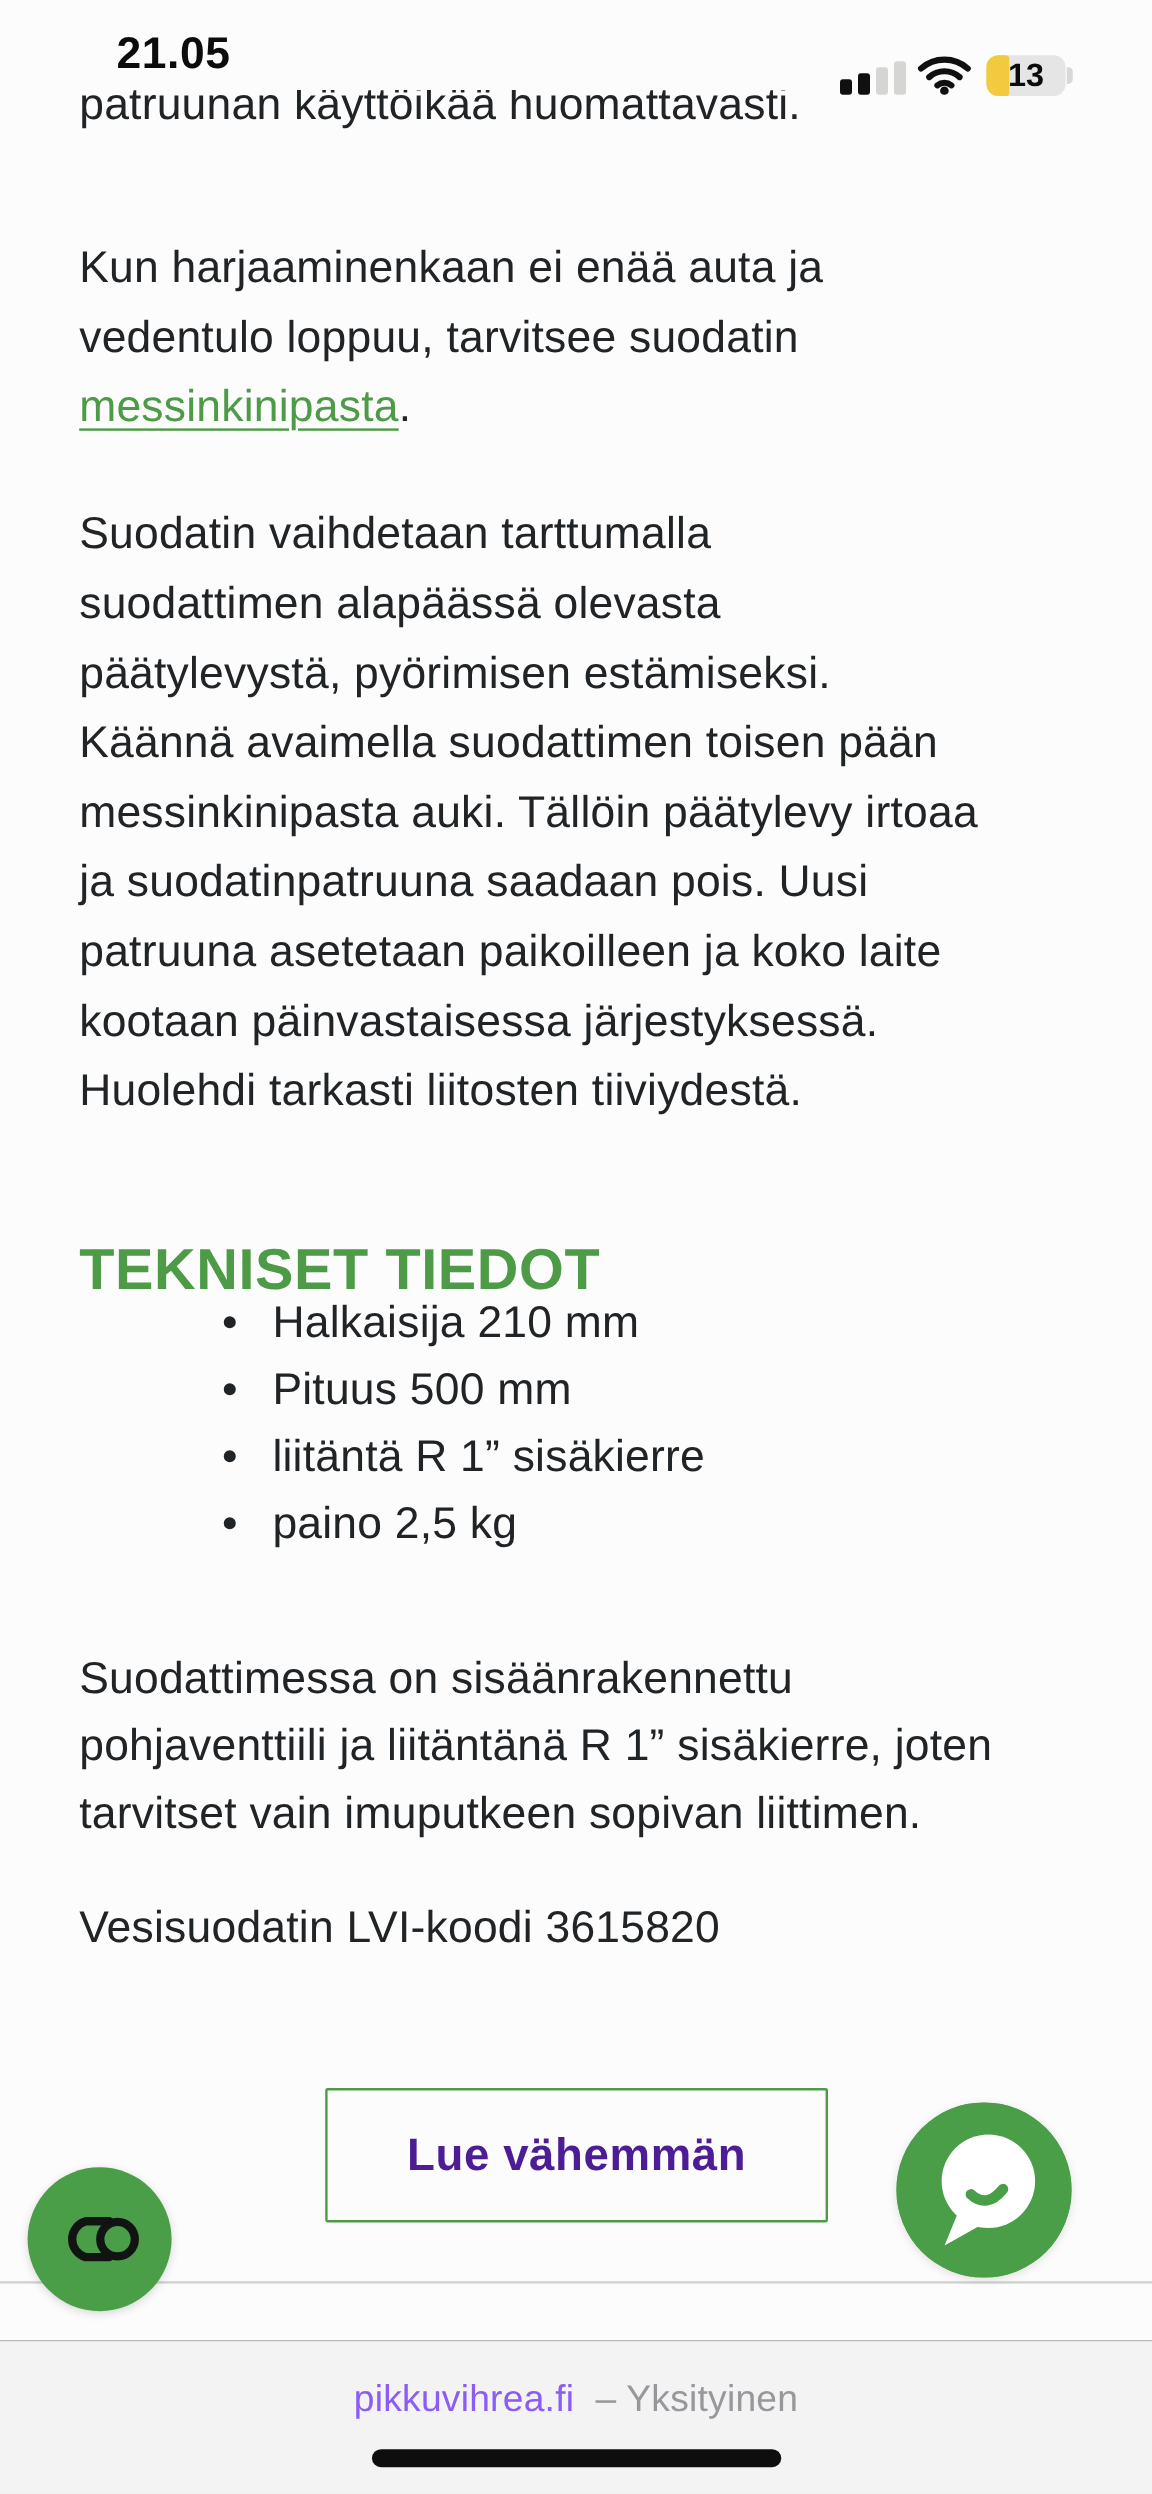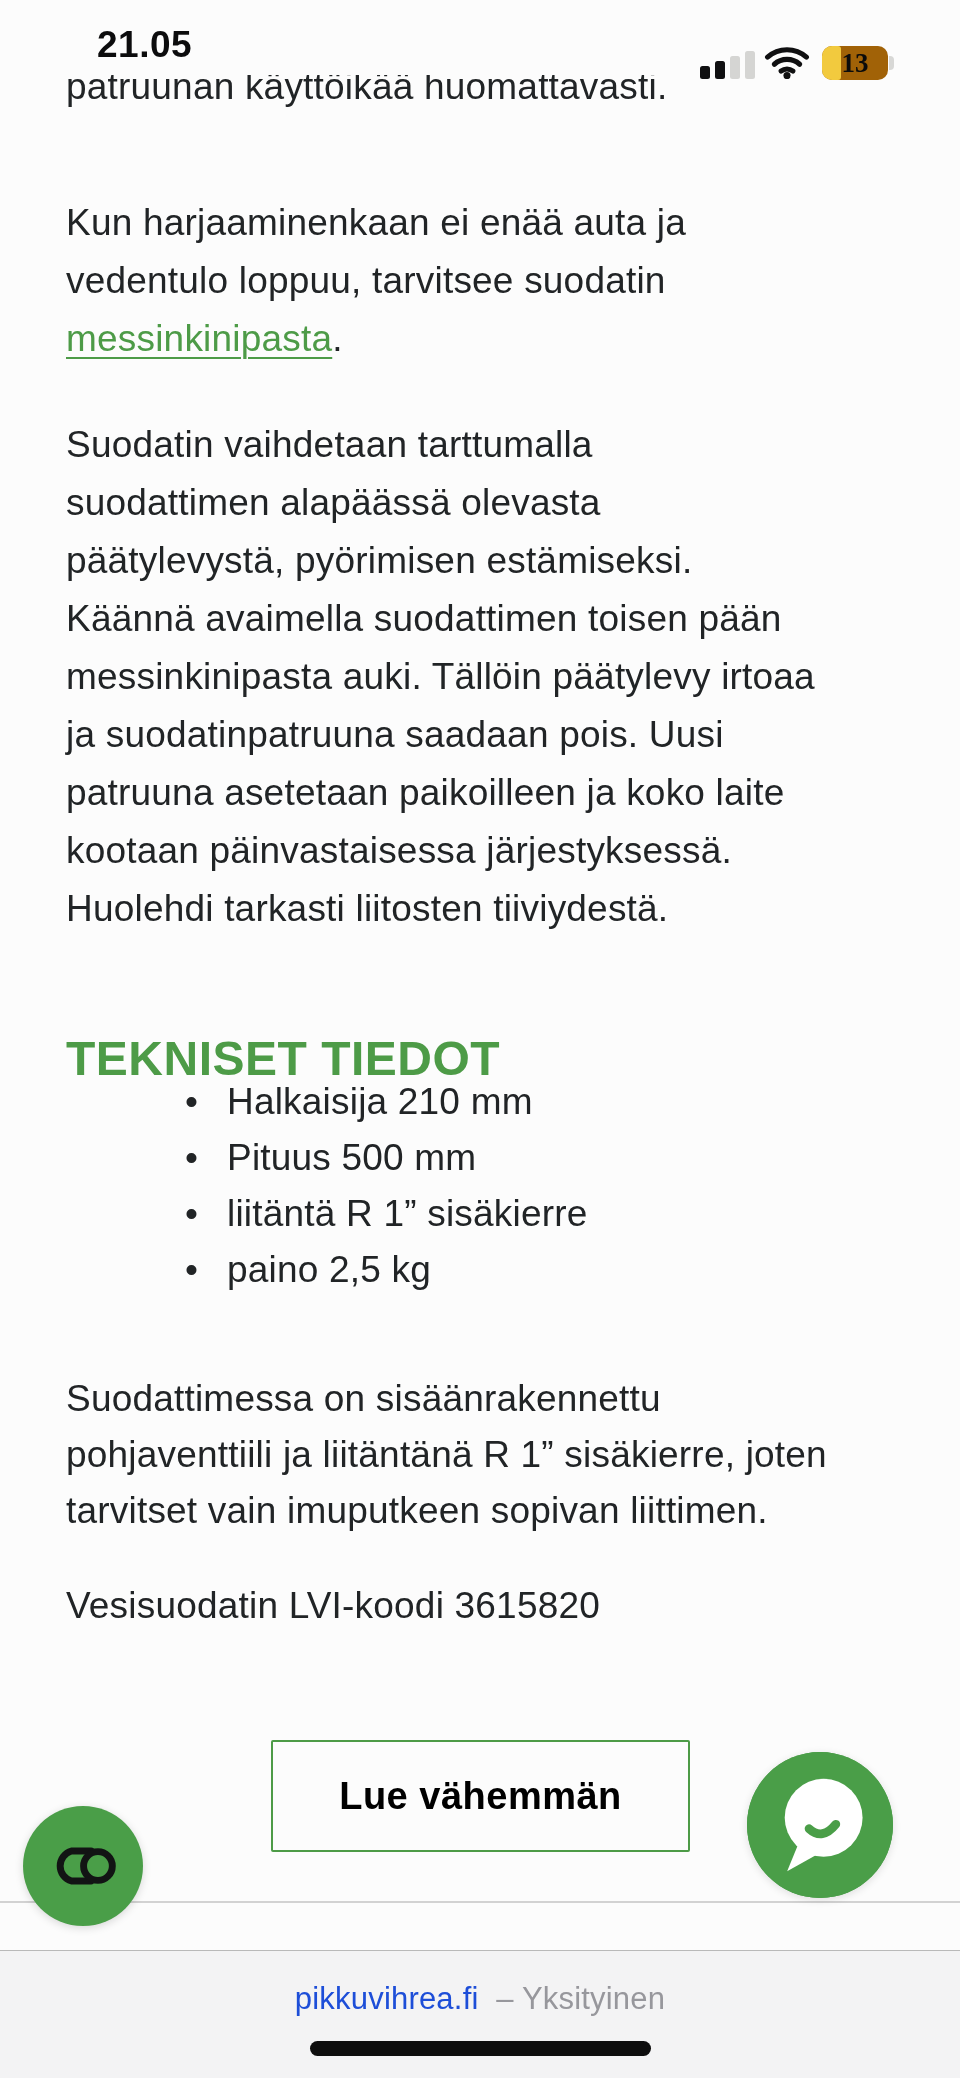--- a/index.html
+++ b/index.html
@@ -11,54 +11,54 @@
   }
   
   .statusbar{position:absolute;left:0;top:0;width:960px;height:75px;background:#fcfcfc;z-index:10;padding-left:33px;}
   .time{position:absolute;left:97px;top:24px;font-size:37px;font-weight:700;letter-spacing:.5px;color:#0c0c0d;}
   .signal{position:absolute;left:700px;top:51px;width:60px;height:28px;display:flex;align-items:flex-end;gap:5.5px;}
   .signal i{display:block;width:9.5px;border-radius:2.5px;background:#d5d5d3;}
   .signal i.on{background:#101011;}
   .signal i:nth-child(1){height:13px}.signal i:nth-child(2){height:18px}
   .signal i:nth-child(3){height:23px}.signal i:nth-child(4){height:28px}
   .wifi{position:absolute;left:764px;top:45px;width:46px;height:34px;}
-  .battery{position:absolute;left:822px;top:46px;width:66px;height:34px;background:#a16207;border-radius:10px;font-family:Liberation Serif, serif;}
+  .battery{position:absolute;left:822px;top:46px;width:66px;height:34px;background:#e5e5e5;border-radius:10px;}
   .battery .fill{position:absolute;left:0;top:0;bottom:0;width:19px;background:#f2ca3e;border-radius:10px 3px 3px 10px;}
   .battery .num{position:absolute;left:0;right:0;top:2px;text-align:center;font-size:27px;font-weight:700;color:#0b0b0b;}
   .battery .nub{position:absolute;right:-6px;top:10px;width:5px;height:14px;background:#d8d8d6;border-radius:0 4px 4px 0;}
   
   .txt{position:absolute;left:66px;right:56px;font-size:37px;line-height:58px;letter-spacing:.2px;color:#212426;}
   .cutline{top:58px;z-index:1;}
   .p-replace{top:194px;}
   .p-change{top:416px;}
   .p-conn{top:1371px;line-height:56px;}
   .p-code{top:1578px;line-height:56px;}
   a.green-link{color:#4d9b47;text-decoration:underline;text-decoration-thickness:2px;text-underline-offset:6px;}
   .heading{position:absolute;left:66px;top:988px;font-size:48px;line-height:62px;font-weight:700;letter-spacing:.5px;color:#4d9b47;}
   .specs{position:absolute;left:0;top:1074px;margin:0;padding:0;list-style:none;}
   .specs li{position:relative;padding-left:184px;font-size:37px;line-height:56px;letter-spacing:.2px;margin-left:43px;}
   .specs li::before{content:"•";position:absolute;left:142px;top:0;font-size:37px;color:#212426;}
   
   .read-less{
     position:absolute;left:271px;top:1740px;width:419px;height:112px;box-sizing:border-box;
     background:transparent;border:2.5px solid #4d9b47;border-radius:2px;cursor:pointer;
-    font-family:inherit;font-size:38px;font-weight:700;letter-spacing:.5px;color:#000000;
+    font-family:inherit;font-size:38px;font-weight:700;letter-spacing:.5px;color:#4c1d95;
   }
   
   .footer-divider{position:absolute;left:0;top:1901px;width:960px;height:2px;background:#d2d2d2;z-index:1;}
   .cookie-btn{position:absolute;left:23px;top:1806px;width:120px;height:120px;border-radius:50%;
     background:#4a9e48;z-index:6;display:flex;align-items:center;justify-content:center;cursor:pointer;box-shadow:0 2px 8px rgba(0,0,0,.15);}
   .chat-btn{position:absolute;left:747px;top:1752px;width:146px;height:146px;border-radius:50%;
     background:#4a9e48;z-index:5;cursor:pointer;box-shadow:0 2px 8px rgba(0,0,0,.12);}
   .chat-btn svg{position:absolute;left:0;top:0;width:146px;height:146px;}
   
   .bottombar{position:absolute;left:0;top:1950px;width:960px;height:128px;background:#f3f3f4;
     border-top:1.5px solid #b9b9b9;z-index:8;}
   .urlline{position:absolute;left:0;right:0;top:30px;text-align:center;font-size:31px;letter-spacing:.2px;}
-  .urlline .site{color:#1d4ed8;}
+  .urlline .site{color:#8b5cf6;}
   .urlline .priv{color:#97979c;}
   .home-indicator{position:absolute;left:310px;top:90px;width:341px;height:15px;border-radius:8px;background:#0e0e0e;}
 </style>
 </head>
 <body>
 
 <div class="screen">
 
   <div class="statusbar">
     <div class="time">21.05</div>

